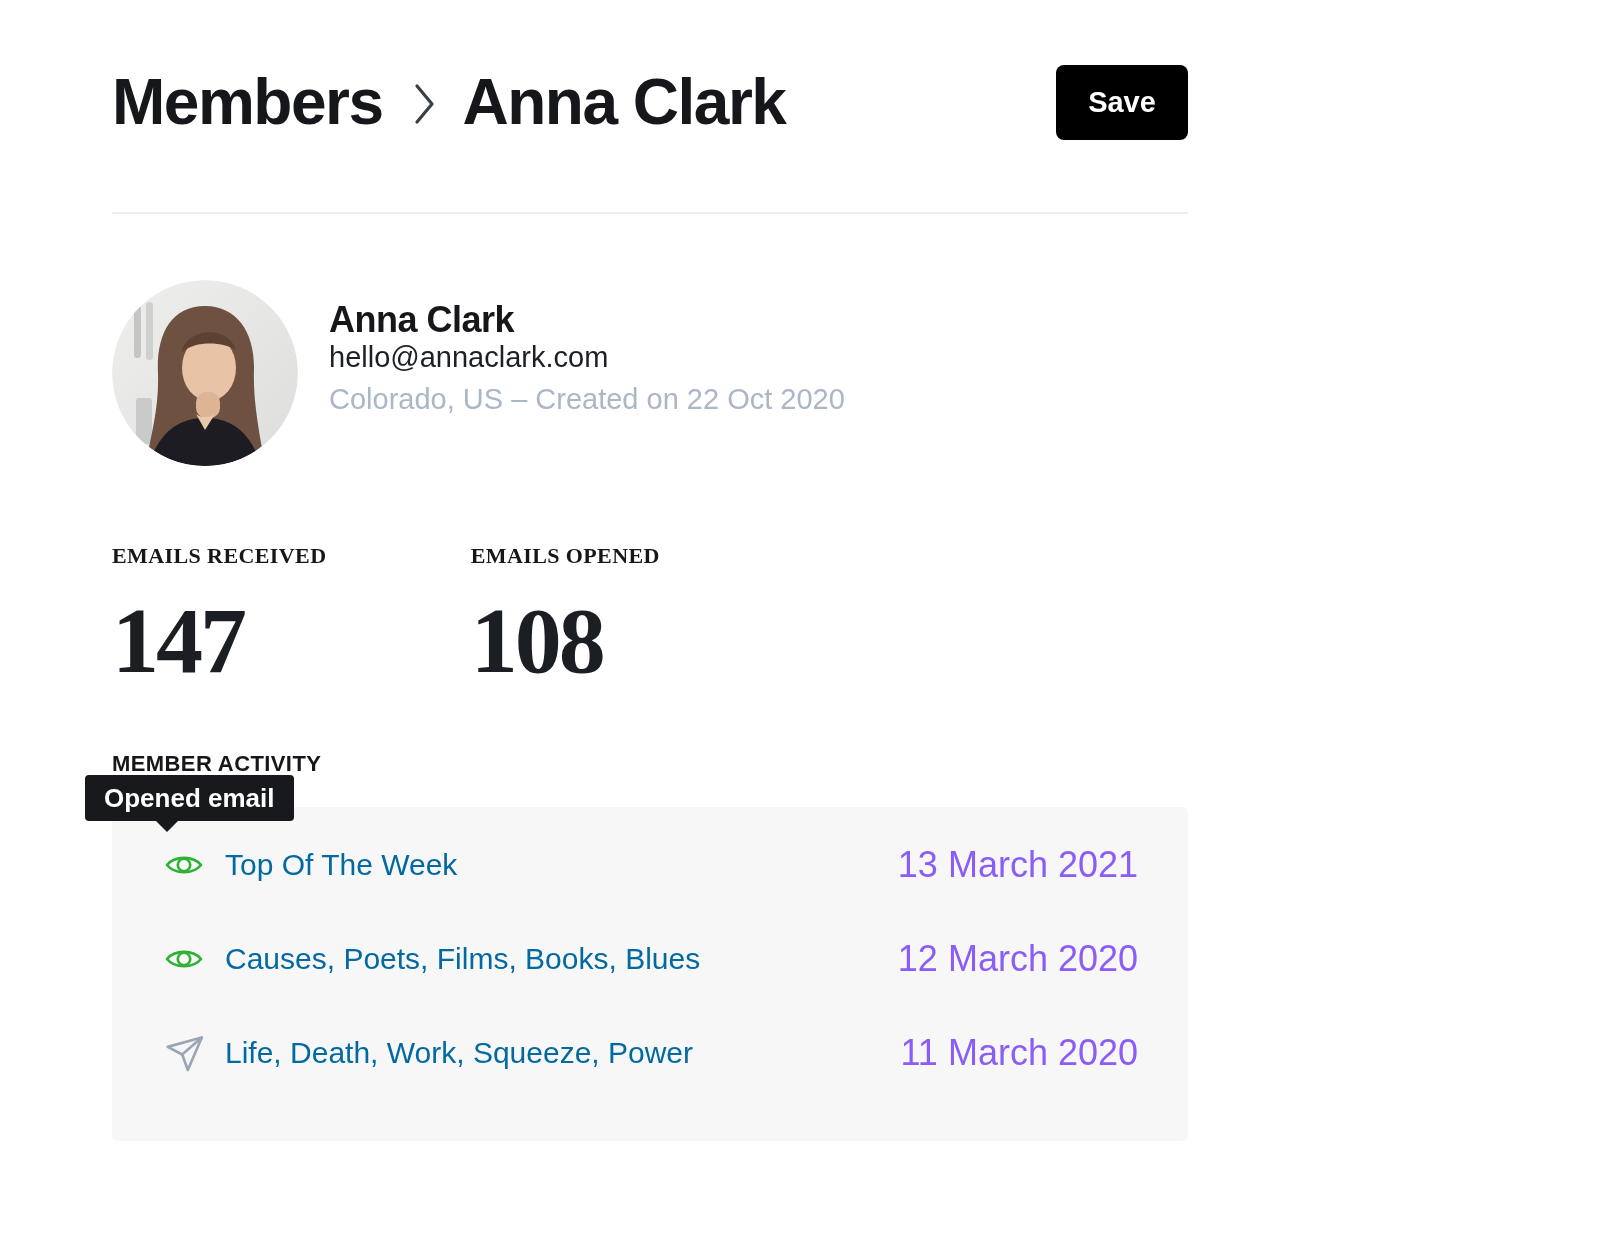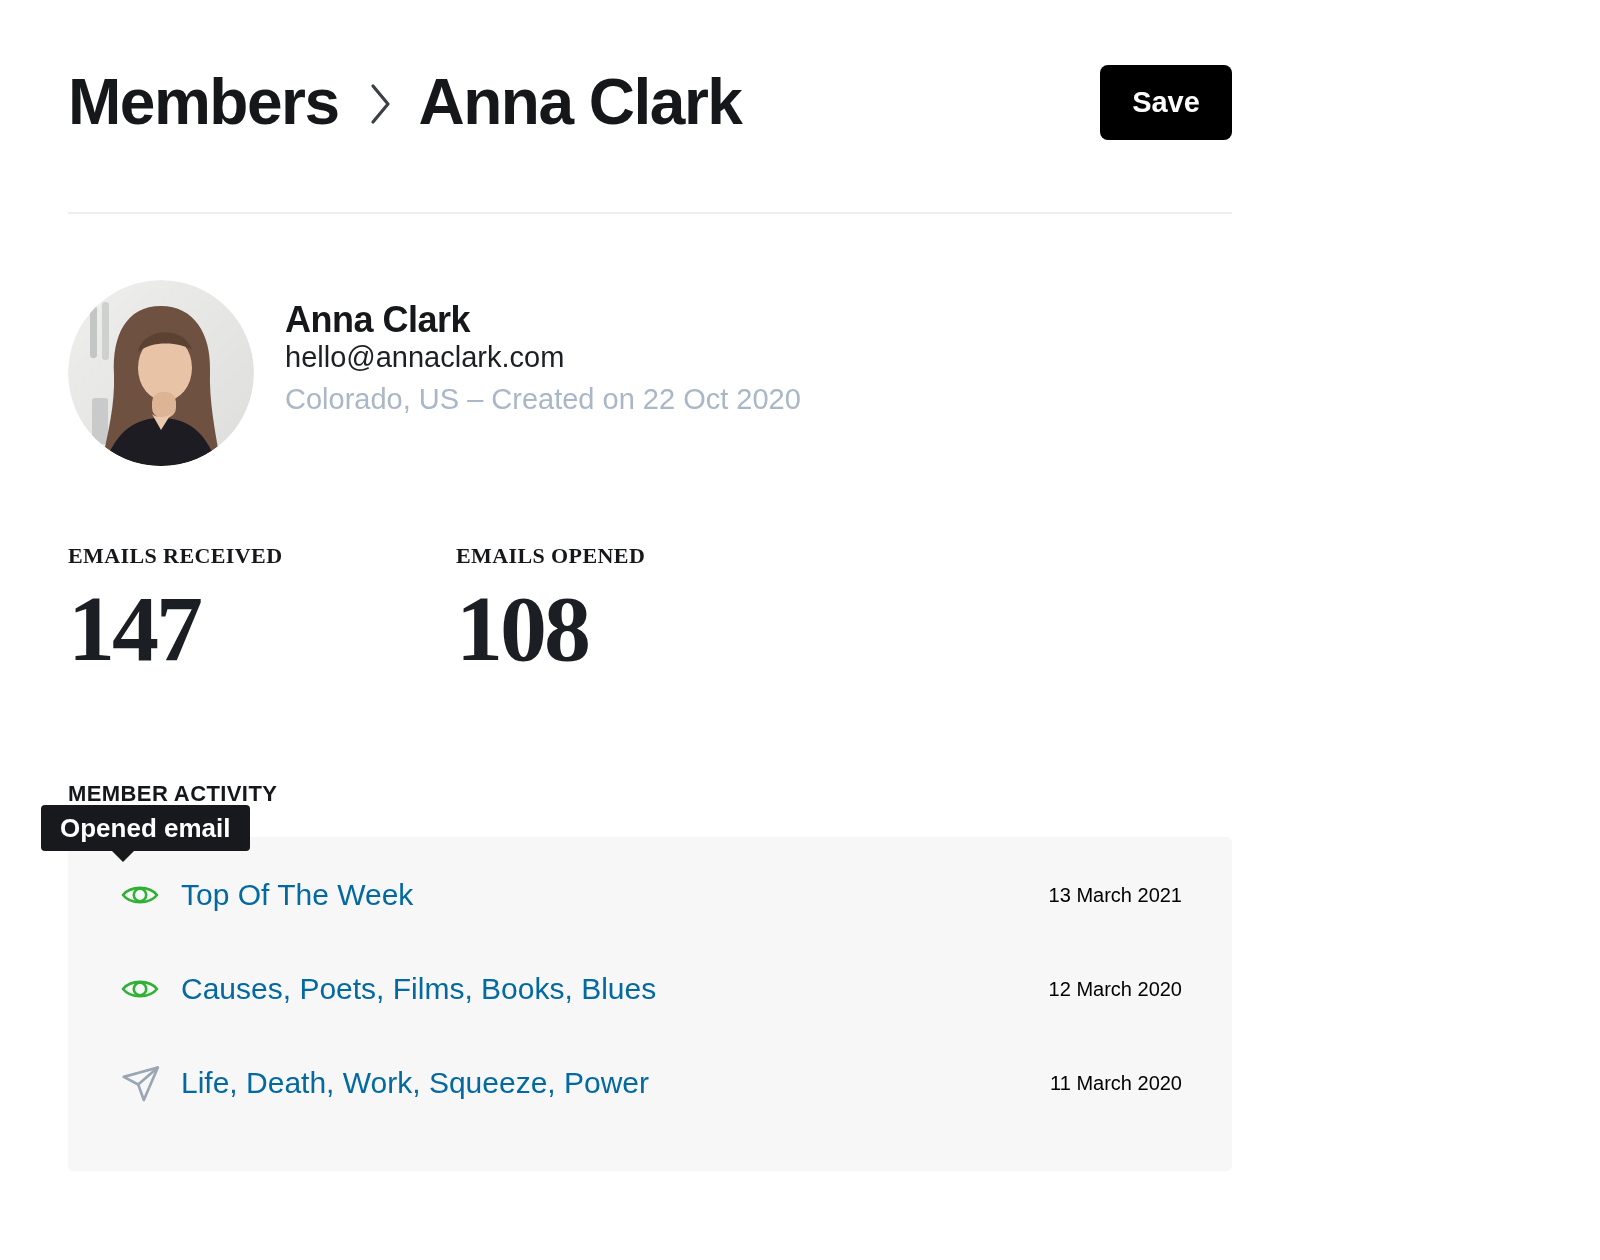--- a/index.html
+++ b/index.html
@@ -6,21 +6,21 @@
   html, body { background: #ffffff; }
   body {
     width: 1600px;
     height: 1260px;
     font-family: "Liberation Sans", sans-serif;
     color: #15171a;
     overflow: hidden;
   }
   .container {
     width: 1300px;
-    padding: 0 68px;
+    padding: 0 112px;
   }
 
   
   .header {
     margin-top: 62px;
     display: flex;
     align-items: center;
     justify-content: space-between;
     height: 80px;
   }
@@ -102,31 +102,31 @@
     grid-template-columns: 1fr 1fr 1fr;
     font-family: Liberation Serif, serif;
   }
   .stat-label {
     font-size: 22px;
     font-weight: 600;
     letter-spacing: 0.4px;
     color: #15171a;
   }
   .stat-value {
-    margin-top: 12px;
+    margin-top: 24px;
     font-size: 94px;
     font-weight: 700;
     letter-spacing: -3px;
     line-height: 1;
     color: #1b1e23;
   }
 
   
   .activity-heading {
-    margin-top: 106px;
+    margin-top: 64px;
     font-size: 22px;
     font-weight: 600;
     letter-spacing: 0.4px;
     color: #15171a;
   }
   .activity-wrap {
     position: relative;
     margin-top: 30px;
   }
   .activity-panel {
@@ -150,23 +150,23 @@
   .row-title {
     margin-left: 21px;
     flex: 1;
     font-size: 30px;
     font-weight: 500;
     color: #0369a1;
     white-space: nowrap;
     overflow: hidden;
   }
   .row-date {
-    font-size: 20px;
+    font-size: 36px;
     font-weight: 400;
-    color: #000000;
+    color: #8b5cf6;
     white-space: nowrap;
   }
 
   
   .tooltip {
     position: absolute;
     top: -32px;
     left: -27px;
     background: #17191d;
     color: #ffffff;

